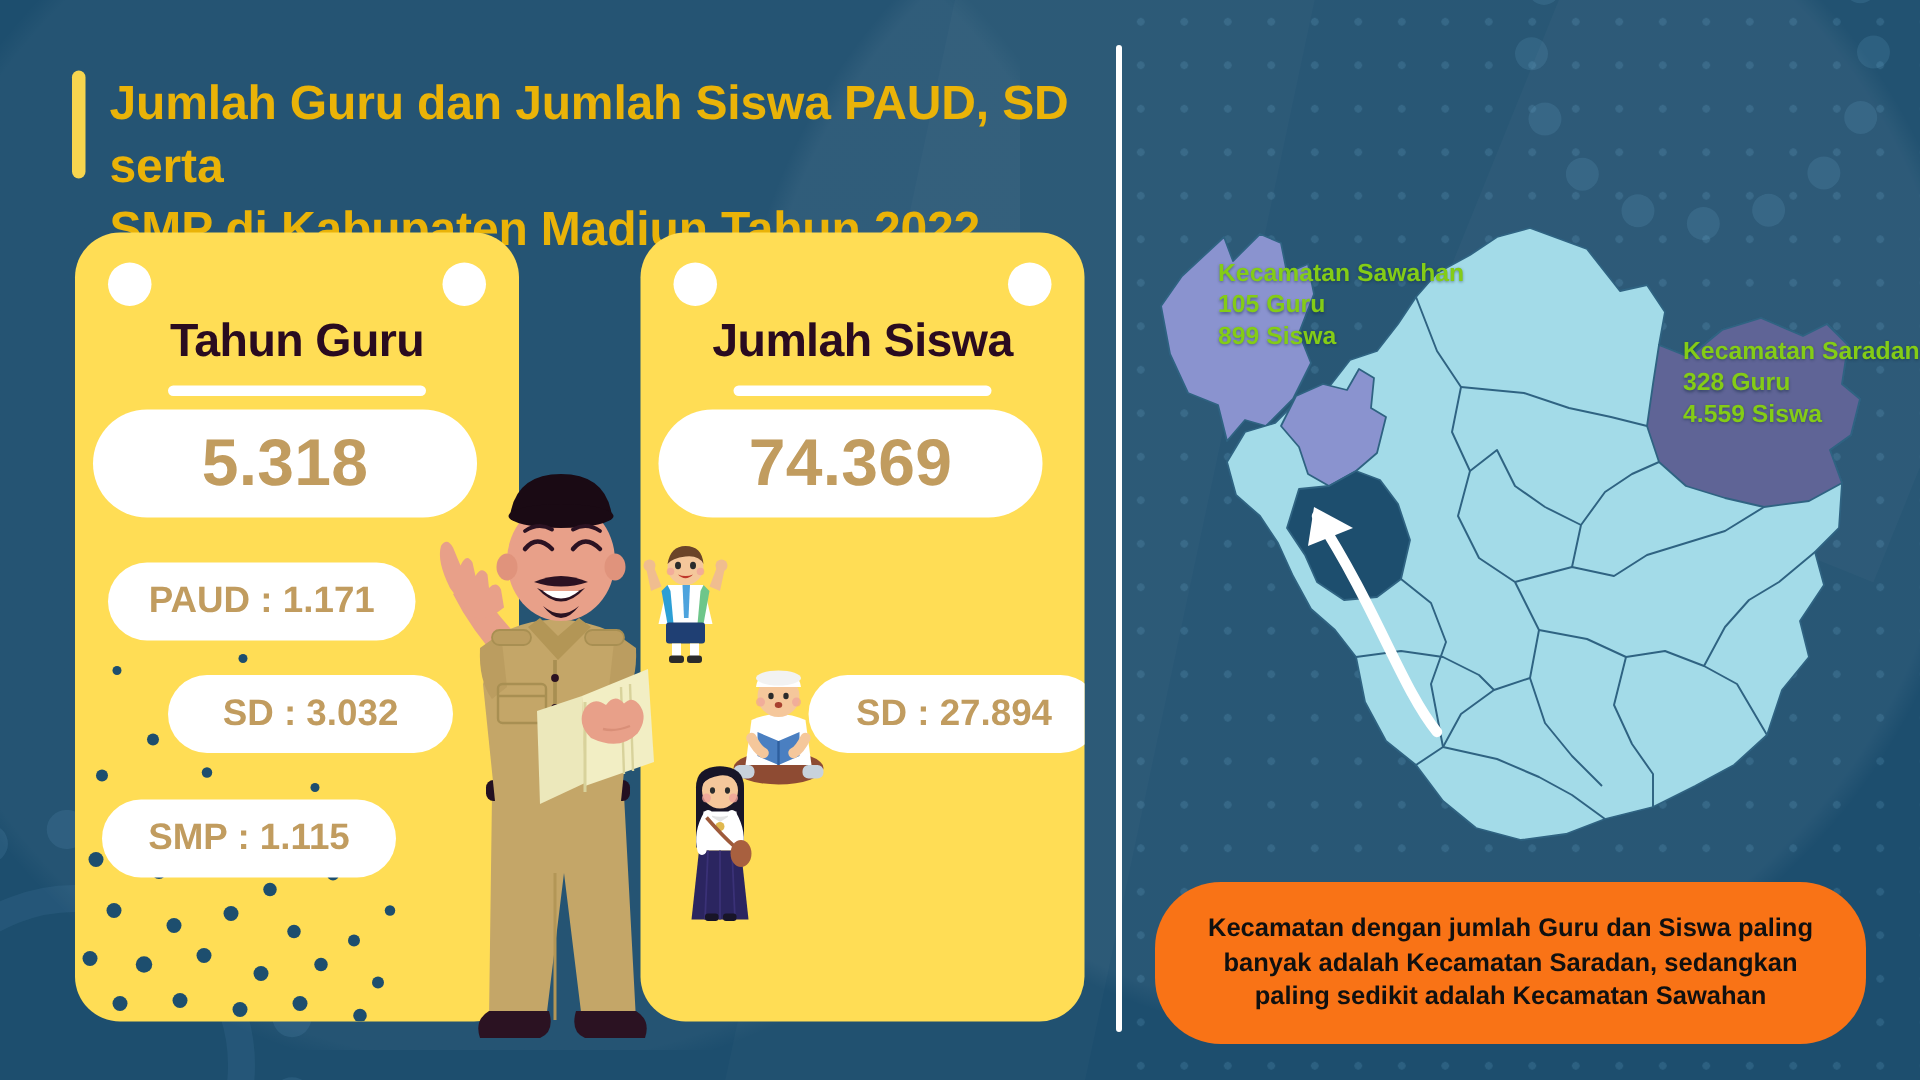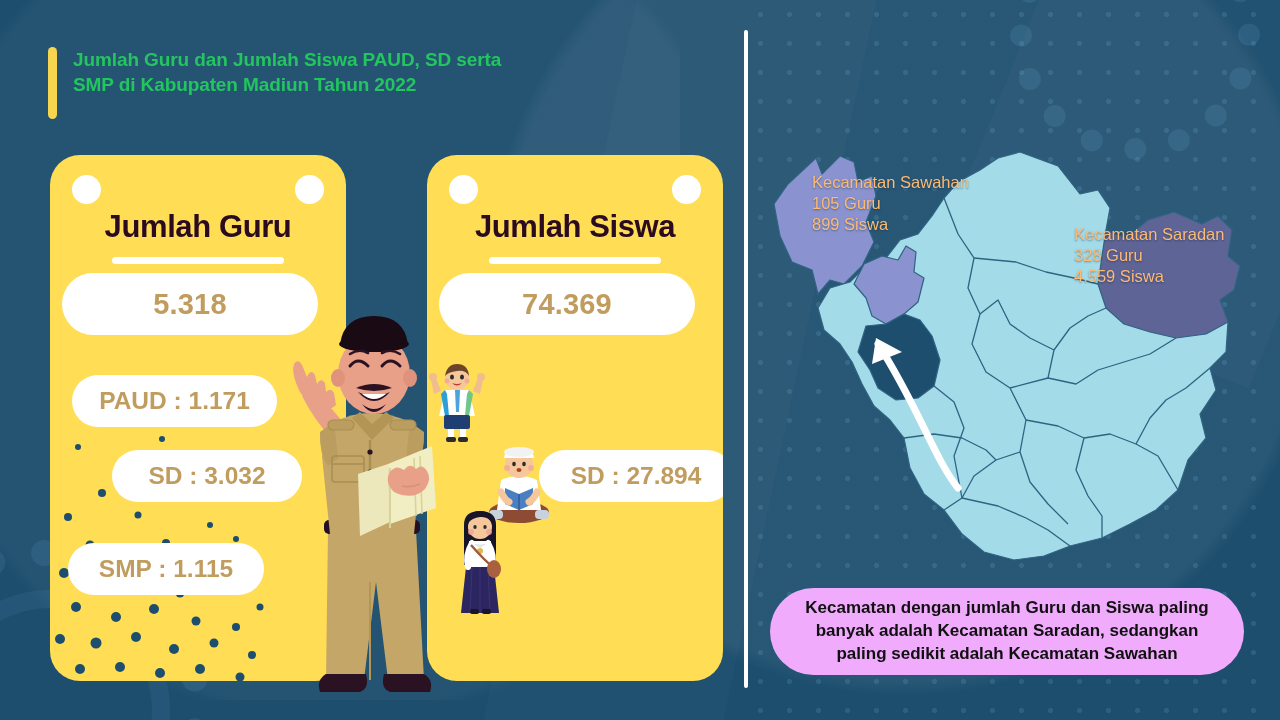--- a/index.html
+++ b/index.html
@@ -66,21 +66,21 @@
     transform: skewX(-12deg);
     pointer-events: none;
   }
 
   
   .title-block { position: absolute; display: flex; gap: 16px; align-items: flex-start; }
   .title-bar {
     width: 9px; border-radius: 5px; background: #f7d54e; flex: 0 0 auto;
   }
   .title-text {
-    color: #22c55e; font-weight: bold; font-size: 19px; line-height: 1.32;
+    color: #eab308; font-weight: bold; font-size: 32px; line-height: 1.32;
     letter-spacing: -0.1px; white-space: pre-line;
   }
   #title-left  { left: 48px; top: 47px; width: 670px; }
   #title-left .title-bar  { height: 72px; }
   #title-right { left: 766px; top: 47px; width: 470px; }
   #title-right .title-bar { height: 72px; }
 
   
   .divider {
     position: absolute; left: 744px; top: 30px;
@@ -110,29 +110,29 @@
     position: absolute; top: 102px; left: 50%; transform: translateX(-50%);
     width: 172px; height: 7px; border-radius: 4px; background: #ffffff;
   }
 
   .pill {
     position: absolute; background: #ffffff; border-radius: 40px;
     display: flex; align-items: center; justify-content: center;
     color: #c19c5f; font-weight: bold; z-index: 6;
   }
   .pill.big {
-    left: 12px; right: 28px; top: 118px; height: 62px;
-    font-size: 29px; letter-spacing: 0.2px;
+    left: 12px; right: 28px; top: 118px; height: 72px;
+    font-size: 44px; letter-spacing: 0.2px;
   }
   .pill.sub { height: 52px; font-size: 24.5px; }
 
   
   #guru-paud { left: 22px; width: 205px; top: 220px; }
   #guru-sd   { left: 62px; width: 190px; top: 295px; }
-  #guru-smp  { left: 18px; width: 196px; top: 388px; }
+  #guru-smp  { left: 18px; width: 196px; top: 378px; }
   
   #siswa-paud { left: 78px; width: 216px; top: 220px; }
   #siswa-sd   { left: 112px; width: 194px; top: 295px; }
   #siswa-smp  { left: 86px; width: 212px; top: 370px; }
 
   .dot-field {
     position: absolute; left: 0; bottom: 0; width: 230px; height: 260px;
     z-index: 1; pointer-events: none;
   }
 
@@ -141,31 +141,31 @@
   #teacher { left: 270px; top: 296px; width: 200px; height: 424px; z-index: 9; }
   #kid-paud { left: 428px; top: 360px; width: 58px; height: 84px; z-index: 8; }
   #kid-sd   { left: 483px; top: 440px; width: 72px; height: 86px; z-index: 8; }
   #kid-smp  { left: 450px; top: 505px; width: 60px; height: 110px; z-index: 8; }
 
   
   #map-wrap { position: absolute; left: 758px; top: 138px; width: 504px; height: 434px; }
   #map-svg  { display: block; width: 100%; height: 100%; }
 
   .map-label {
-    position: absolute; color: #fdba74; font-weight: normal;
+    position: absolute; color: #84cc16; font-weight: bold;
     font-size: 16.5px; line-height: 1.28; white-space: pre-line;
     text-shadow: 0 1px 2px rgba(10,35,55,0.45);
   }
   #label-sawahan { left: 812px; top: 172px; }
-  #label-saradan { left: 1074px; top: 224px; }
+  #label-saradan { left: 1122px; top: 224px; }
 
   
   #note-box {
-    position: absolute; left: 770px; top: 588px; width: 474px; height: 87px;
-    background: #f0abfc; border-radius: 44px;
+    position: absolute; left: 770px; top: 588px; width: 474px; height: 108px;
+    background: #f97316; border-radius: 44px;
     display: flex; align-items: center; justify-content: center;
     padding: 0 22px;
   }
   #note-text {
     color: #101010; font-weight: bold; font-size: 17px; line-height: 1.35;
     text-align: center; white-space: pre-line;
   }
 </style>
 </head>
 <body>
@@ -228,21 +228,21 @@
           <circle cx="70" cy="246" r="5"></circle>
           <circle cx="110" cy="252" r="5"></circle>
         <circle cx="150" cy="248" r="5"></circle>
           <circle cx="190" cy="256" r="4.5"></circle>
       </g>
     </svg>
 
     <div class="punch l"></div>
     <div class="punch r"></div>
 
-    <div class="card-heading">Jumlah Guru</div>
+    <div class="card-heading">Tahun Guru</div>
     <div class="card-underline"></div>
 
     <div class="pill big">5.318</div>
 
     <div class="pill sub" id="guru-paud">PAUD : 1.171</div>
     <div class="pill sub" id="guru-sd">SD : 3.032</div>
     <div class="pill sub" id="guru-smp">SMP : 1.115</div>
   </div>
 
   <div class="stat-card" id="card-siswa">

